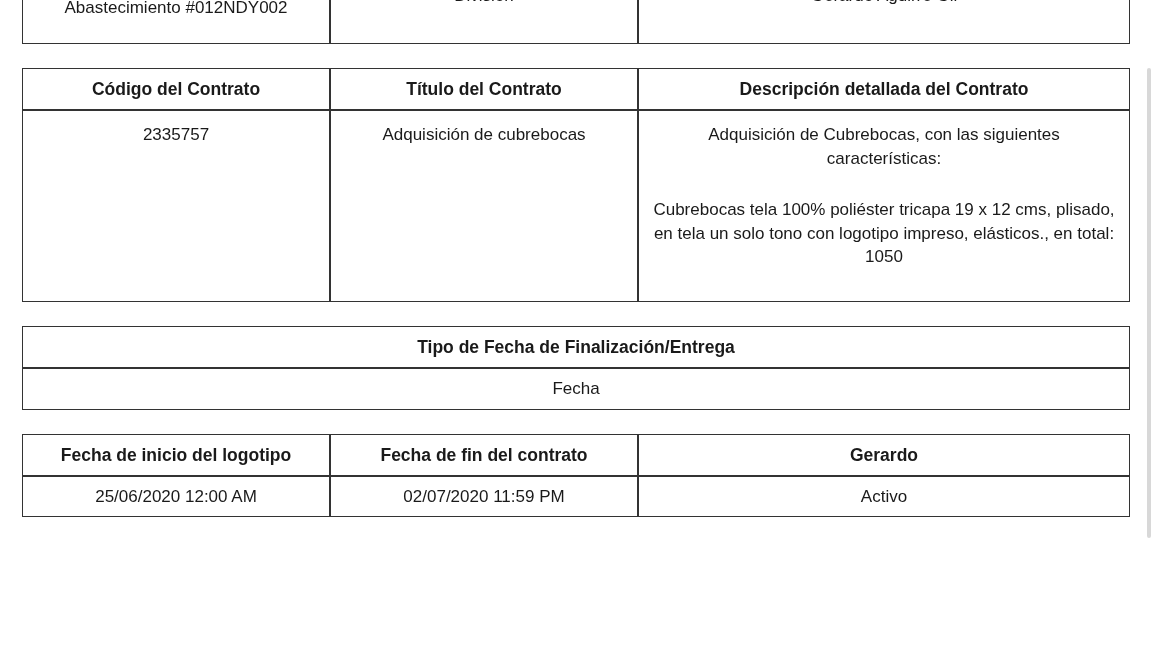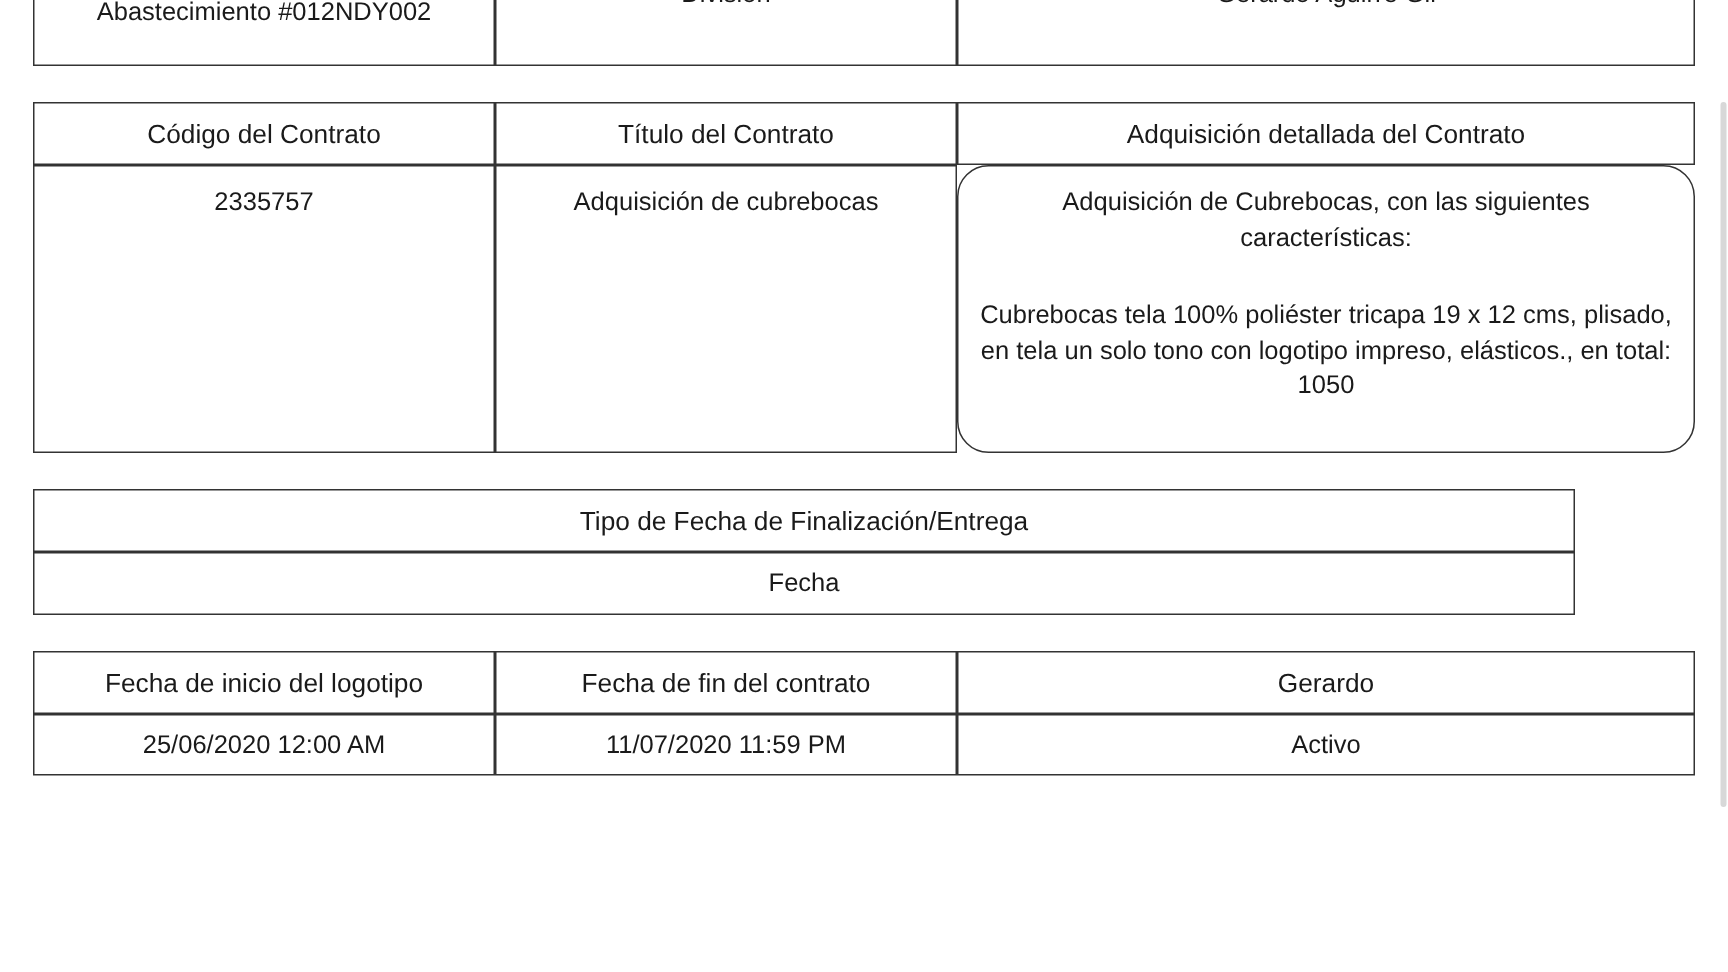--- a/index.html
+++ b/index.html
@@ -16,58 +16,57 @@
   }
   .page {
     position: relative;
     width: 1152px;
     height: 648px;
     background: #ffffff;
     padding: 0 22px;
     box-sizing: border-box;
   }
   .block {
-    width: 1028px;
+    width: 1108px;
     border-collapse: separate;
     border-spacing: 0;
     margin: 0 0 24px 0;
     table-layout: fixed;
   }
   .block td {
     border: 1.5px solid #333333;
     padding: 8px 10px;
     text-align: center;
     vertical-align: middle;
     font-size: 17px;
     line-height: 1.38;
     background: #ffffff;
   }
   .block td.head {
-    font-weight: normal;
+    font-weight: bold;
     font-size: 17.5px;
   }
   .block td.val {
     font-weight: normal;
   }
   
   col.c1 { width: 308px; }
   col.c2 { width: 308px; }
   col.c3 { width: 492px; }
 
   
   .clipped-block {
     margin-top: -52px;
   }
   .clipped-block td {
     height: 78px;
   }
   .desc-cell {
     text-align: center;
     padding: 10px 18px;
-    border-radius: 21px;
   }
   .desc-cell p {
     margin: 0;
   }
   .desc-cell p + p {
     margin-top: 28px;
   }
   .full-head {
     font-weight: bold;
     font-size: 17.5px;
@@ -118,21 +117,21 @@
   <table class="block">
     <colgroup>
         <col class="c1">
         <col class="c2">
         <col class="c3">
       </colgroup>
     <tbody>
       <tr>
         <td class="head">Código del Contrato</td>
         <td class="head">Título del Contrato</td>
-        <td class="head">Adquisición detallada del Contrato</td>
+        <td class="head">Descripción detallada del Contrato</td>
       </tr>
       <tr class="row-tall">
         <td class="val">2335757</td>
         <td class="val">Adquisición de cubrebocas</td>
         <td class="val desc-cell">
           <p>Adquisición de Cubrebocas, con las siguientes características:</p>
           <p>Cubrebocas tela 100% poliéster tricapa 19 x 12 cms, plisado, en tela un solo tono con logotipo impreso, elásticos., en total: 1050</p>
         </td>
       </tr>
     </tbody>
@@ -156,21 +155,21 @@
         <col class="c3">
       </colgroup>
     <tbody>
       <tr>
         <td class="head">Fecha de inicio del logotipo</td>
         <td class="head">Fecha de fin del contrato</td>
         <td class="head">Gerardo</td>
       </tr>
       <tr>
         <td class="val">25/06/2020 12:00 AM</td>
-        <td class="val">11/07/2020 11:59 PM</td>
+        <td class="val">02/07/2020 11:59 PM</td>
         <td class="val">Activo</td>
       </tr>
     </tbody>
   </table>
 
 
   <div class="scrollbar">
     <div class="thumb"></div>
   </div>
 

